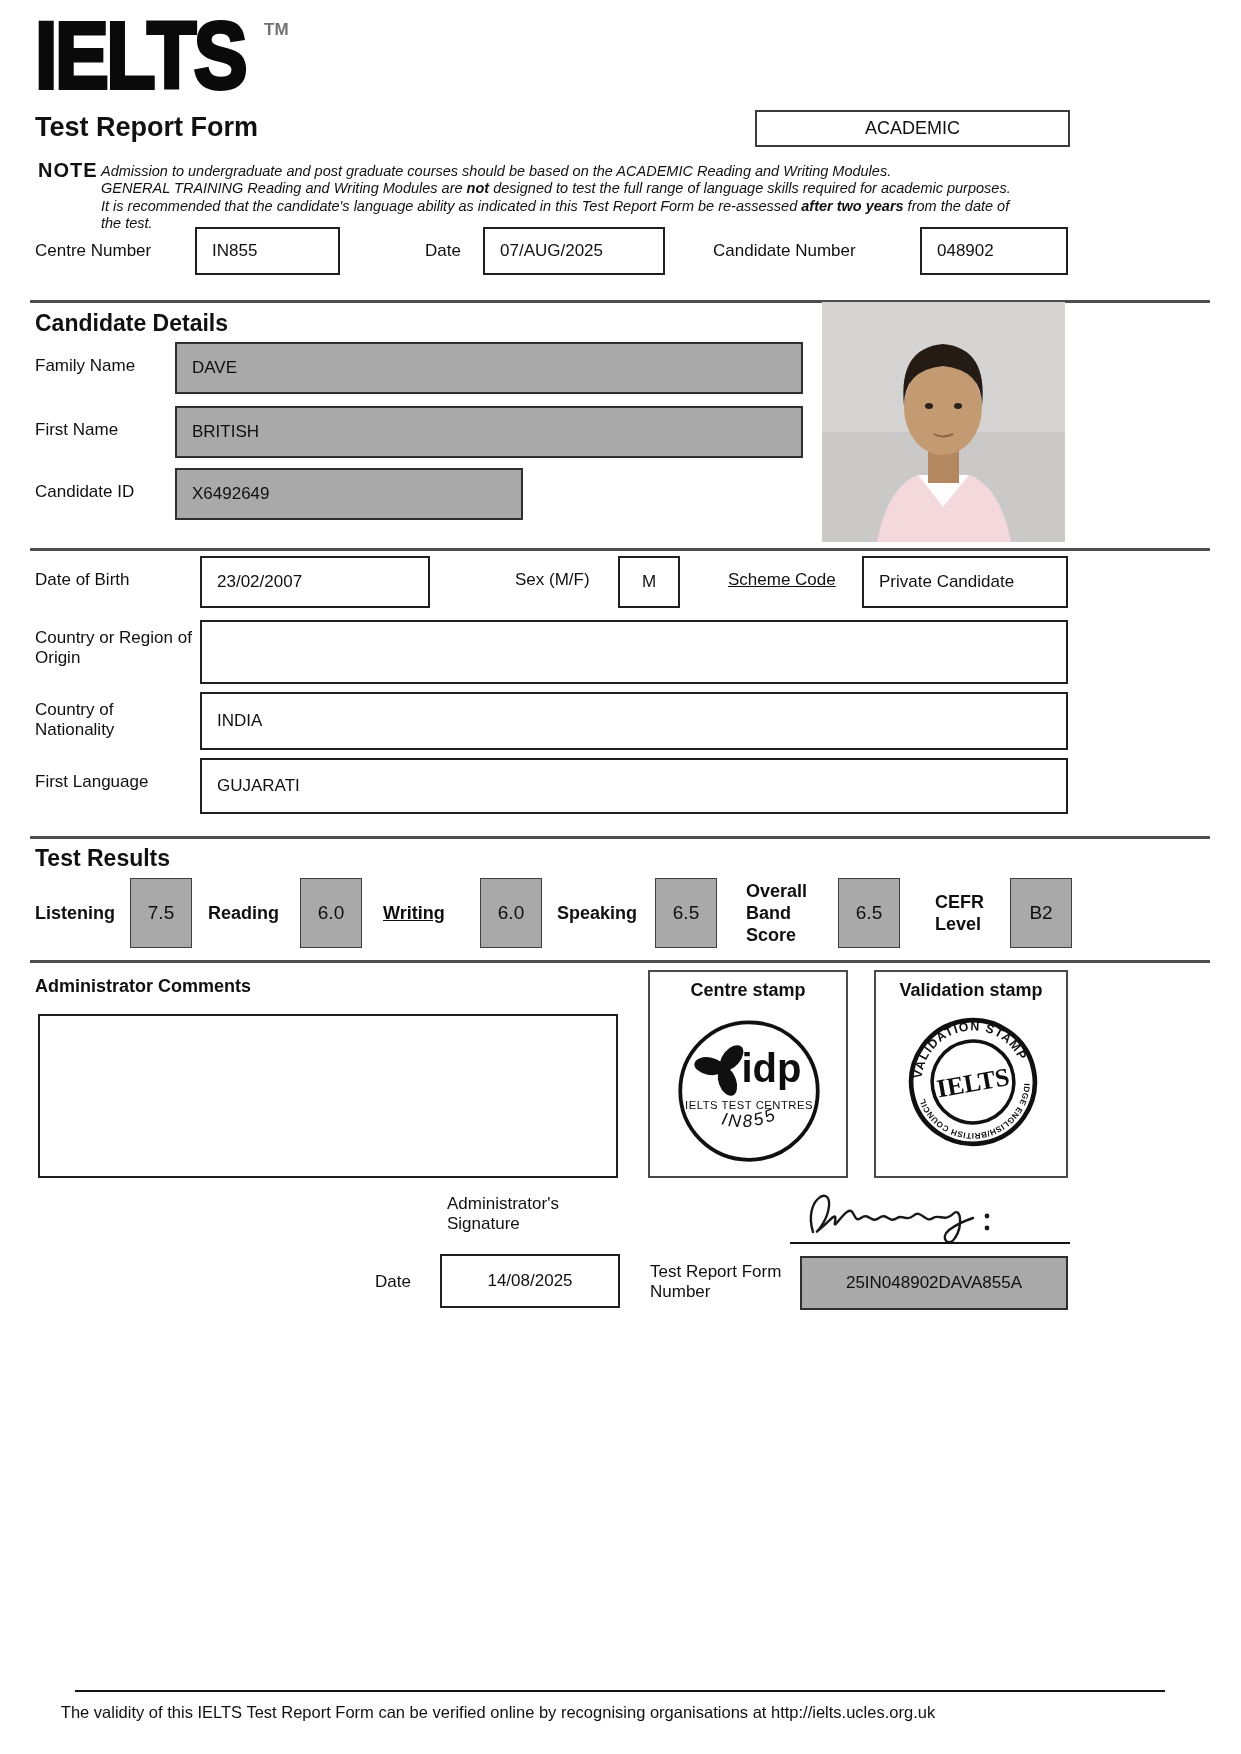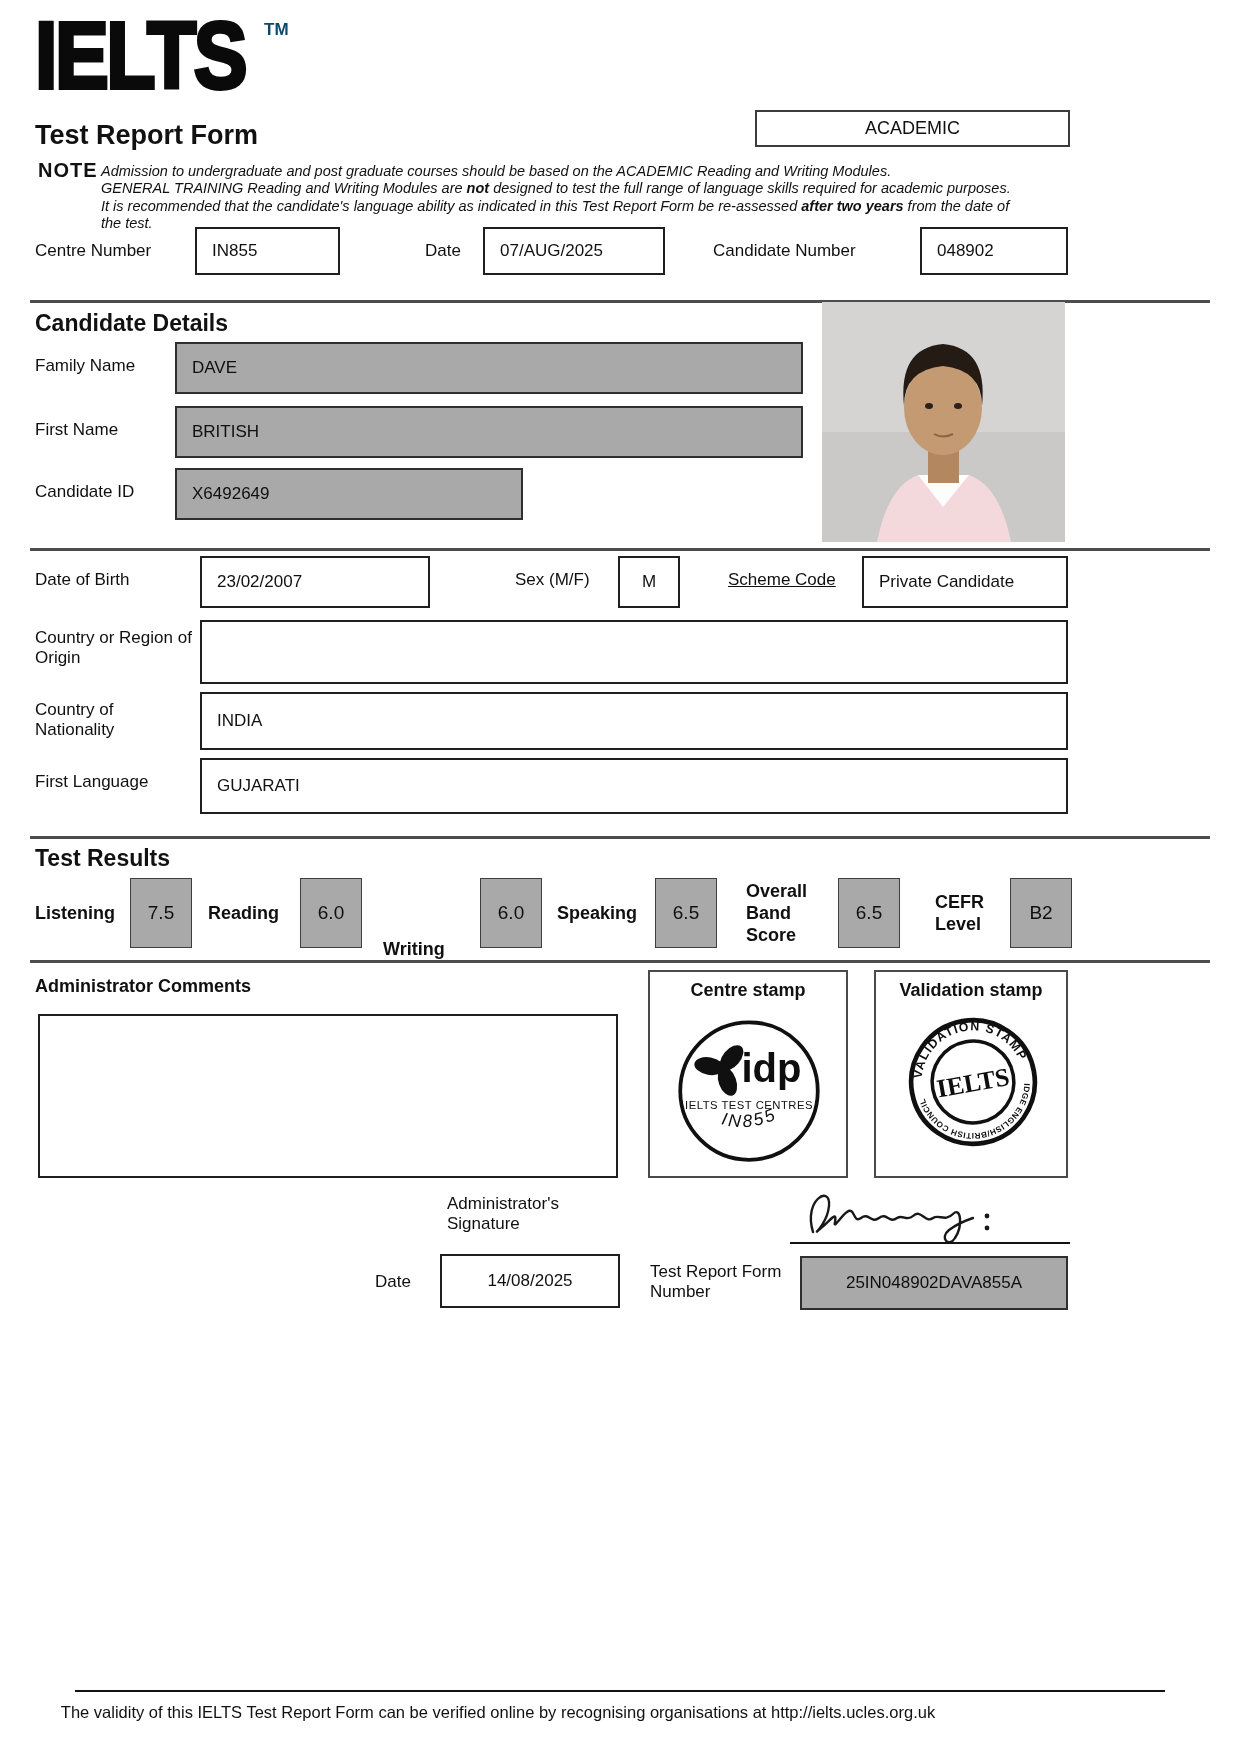--- a/index.html
+++ b/index.html
@@ -5,22 +5,22 @@
   * { margin:0; padding:0; box-sizing:border-box; }
   html,body { background:#ffffff; }
   body { font-family:"Liberation Sans", sans-serif; color:#111; }
   .page { position:relative; width:1241px; height:1754px; background:#fff; overflow:hidden; }
   .abs { position:absolute; }
 
   .logo { position:absolute; left:35px; top:8px; font-size:95px; font-weight:bold;
           letter-spacing:-3px; line-height:1.0; white-space:nowrap;
           transform:scaleX(0.85); transform-origin:left top;
           -webkit-text-stroke:4px #0a0a0a; color:#0a0a0a; }
-  .tm { position:absolute; left:264px; top:20px; font-size:17px; font-weight:bold; color:#0c4a6e; }
-  .form-title { position:absolute; left:35px; top:112px; font-size:27px; font-weight:bold;margin-top:8px; }
+  .tm { position:absolute; left:264px; top:20px; font-size:17px; font-weight:bold; color:#737373; }
+  .form-title { position:absolute; left:35px; top:112px; font-size:27px; font-weight:bold; }
 
   .academic-box { position:absolute; left:755px; top:110px; width:315px; height:37px;
                   border:2px solid #3c3c3c; display:flex; align-items:center; justify-content:center;
                   font-size:18px; }
 
   .note-label { position:absolute; left:38px; top:159px; font-size:20px; font-weight:bold; letter-spacing:1px; }
   .note-lines { position:absolute; left:101px; top:163px; width:910px; font-size:14.5px;
                 font-style:italic; line-height:17.4px; }
 
   .label { position:absolute; font-size:17px; color:#101010; }
@@ -123,21 +123,21 @@
   <div class="divider" style="top:836px;"></div>
 
   <div class="section-title" style="top:845px;">Test Results</div>
 
   <div class="label-b" style="left:35px; top:903px;">Listening</div>
   <div class="score-box" style="left:130px;">7.5</div>
 
   <div class="label-b" style="left:208px; top:903px;">Reading</div>
   <div class="score-box" style="left:300px;">6.0</div>
 
-  <div class="label-b" style="left:383px; top:939px;">Writing</div>
+  <div class="label-b" style="left:383px; top:903px;text-decoration:underline;">Writing</div>
   <div class="score-box" style="left:480px;">6.0</div>
 
   <div class="label-b" style="left:557px; top:903px;">Speaking</div>
   <div class="score-box" style="left:655px;">6.5</div>
 
   <div class="label-b" style="left:746px; top:880px; width:95px; line-height:22px;">Overall Band Score</div>
   <div class="score-box" style="left:838px;">6.5</div>
 
   <div class="label-b" style="left:935px; top:891px; width:70px; line-height:22px;">CEFR Level</div>
   <div class="score-box" style="left:1010px;text-align:center;">B2</div>

